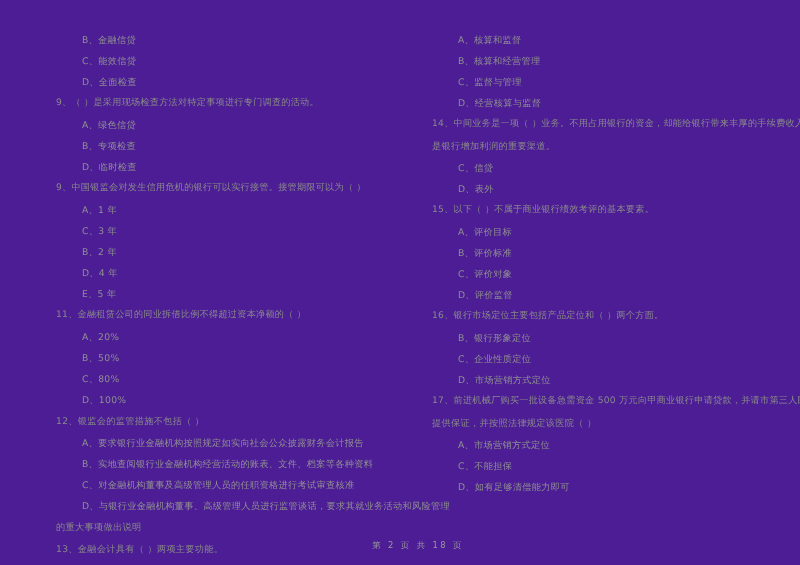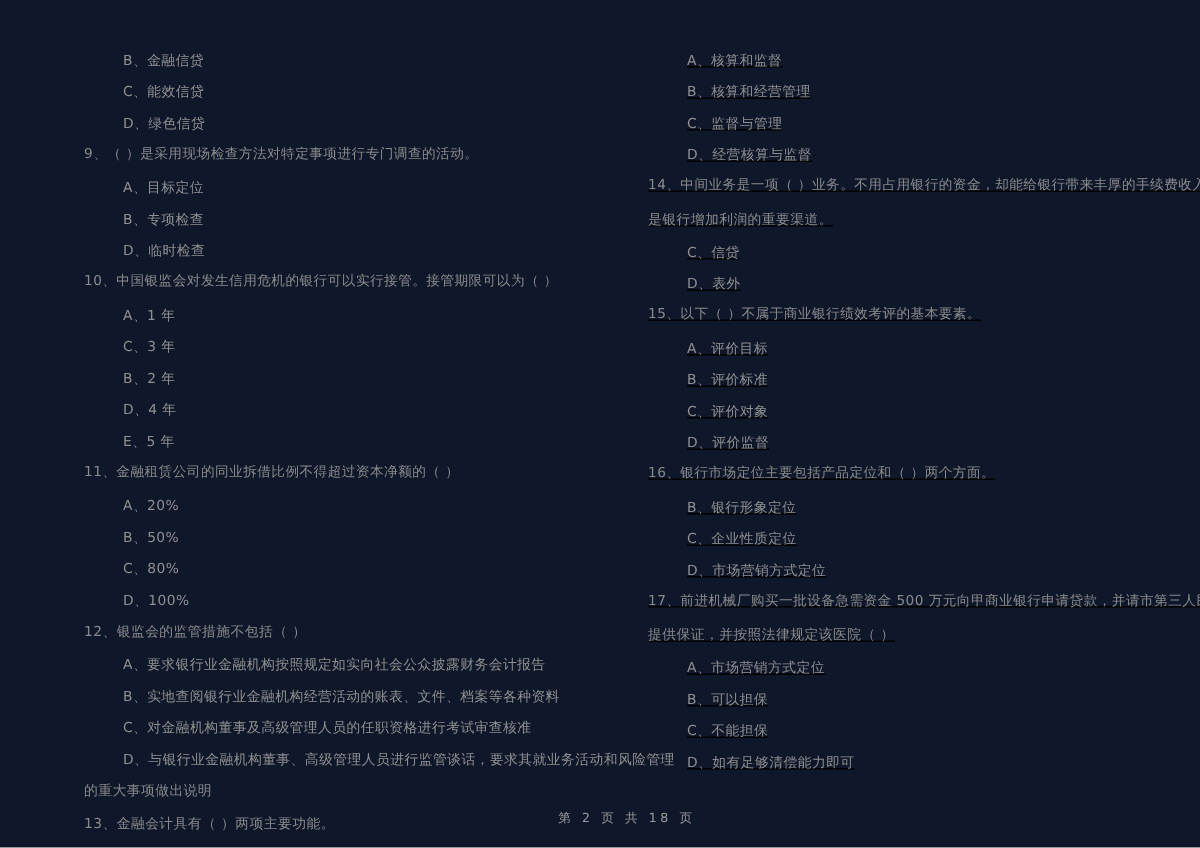--- a/index.html
+++ b/index.html
@@ -12,41 +12,40 @@
     height: 565px;
     position: relative;
     overflow: hidden;
     font-family: "DejaVu Sans", "Liberation Sans", sans-serif;
   }
 
   
   .page {
     position: absolute;
     inset: 0;
-    background: #0f172a;
+    background: #4c1d95;
   }
 
   .columns {
     position: absolute;
     top: 30px;
     left: 0;
     right: 0;
     bottom: 40px;
     display: flex;
     gap: 0px;
   }
 
   .col {
     width: 400px;
     padding: 0 14px 0 56px;
     box-sizing: border-box;
   }
   .col.right {
     padding: 0 4px 0 32px;
-    text-decoration: underline;
   }
 
   
   .q, .opt, .cont {
     color: #8d8d8d;
     font-size: 9.2px;
     line-height: 1.05;
     letter-spacing: 0.3px;
     margin: 0 0 0 0;
     white-space: nowrap;
@@ -111,26 +110,26 @@
 </head>
 <body>
 
 <div class="page">
 
   <div class="columns">
 
     <div class="col left" id="col-left">
         <div class="opt">B、金融信贷</div>
         <div class="opt">C、能效信贷</div>
-        <div class="opt">D、绿色信贷</div>
+        <div class="opt">D、全面检查</div>
         <div class="q long">9、（      ）是采用现场检查方法对特定事项进行专门调查的活动。</div>
-        <div class="opt">A、目标定位</div>
+        <div class="opt">A、绿色信贷</div>
         <div class="opt">B、专项检查</div>
         <div class="opt">D、临时检查</div>
-        <div class="q long">10、中国银监会对发生信用危机的银行可以实行接管。接管期限可以为（      ）</div>
+        <div class="q long">9、中国银监会对发生信用危机的银行可以实行接管。接管期限可以为（      ）</div>
         <div class="opt">A、1 年</div>
         <div class="opt">C、3 年</div>
         <div class="opt">B、2 年</div>
         <div class="opt">D、4 年</div>
         <div class="opt">E、5 年</div>
         <div class="q long">11、金融租赁公司的同业拆借比例不得超过资本净额的（      ）</div>
         <div class="opt">A、20%</div>
         <div class="opt">B、50%</div>
         <div class="opt">C、80%</div>
         <div class="opt">D、100%</div>
@@ -156,21 +155,20 @@
         <div class="opt">B、评价标准</div>
         <div class="opt">C、评价对象</div>
         <div class="opt">D、评价监督</div>
         <div class="q long">16、银行市场定位主要包括产品定位和（      ）两个方面。</div>
         <div class="opt">B、银行形象定位</div>
         <div class="opt">C、企业性质定位</div>
         <div class="opt">D、市场营销方式定位</div>
         <div class="q long">17、前进机械厂购买一批设备急需资金 500 万元向甲商业银行申请贷款，并请市第三人民医院</div>
         <div class="cont">提供保证，并按照法律规定该医院（      ）</div>
         <div class="opt">A、市场营销方式定位</div>
-        <div class="opt">B、可以担保</div>
         <div class="opt">C、不能担保</div>
         <div class="opt">D、如有足够清偿能力即可</div>
       </div>
 
   </div>
 
   <div class="footer">第 2 页 共 18 页</div>
 
   <div class="grain"></div>
 

